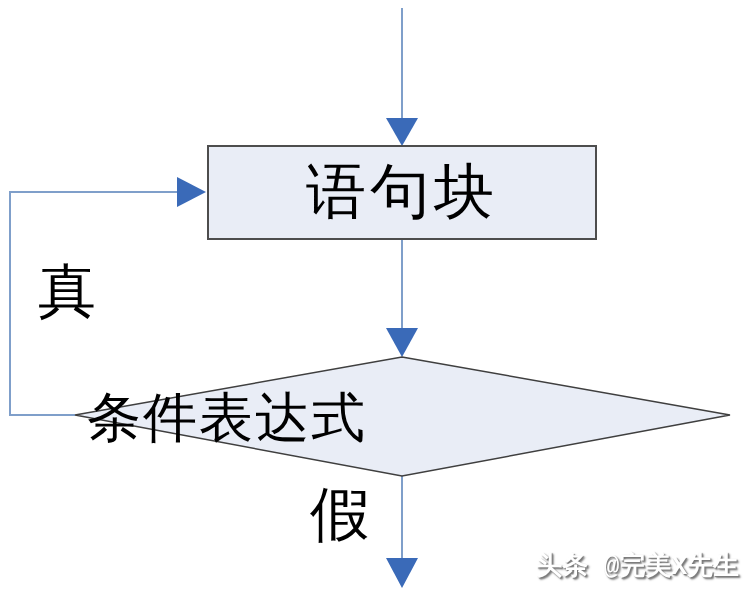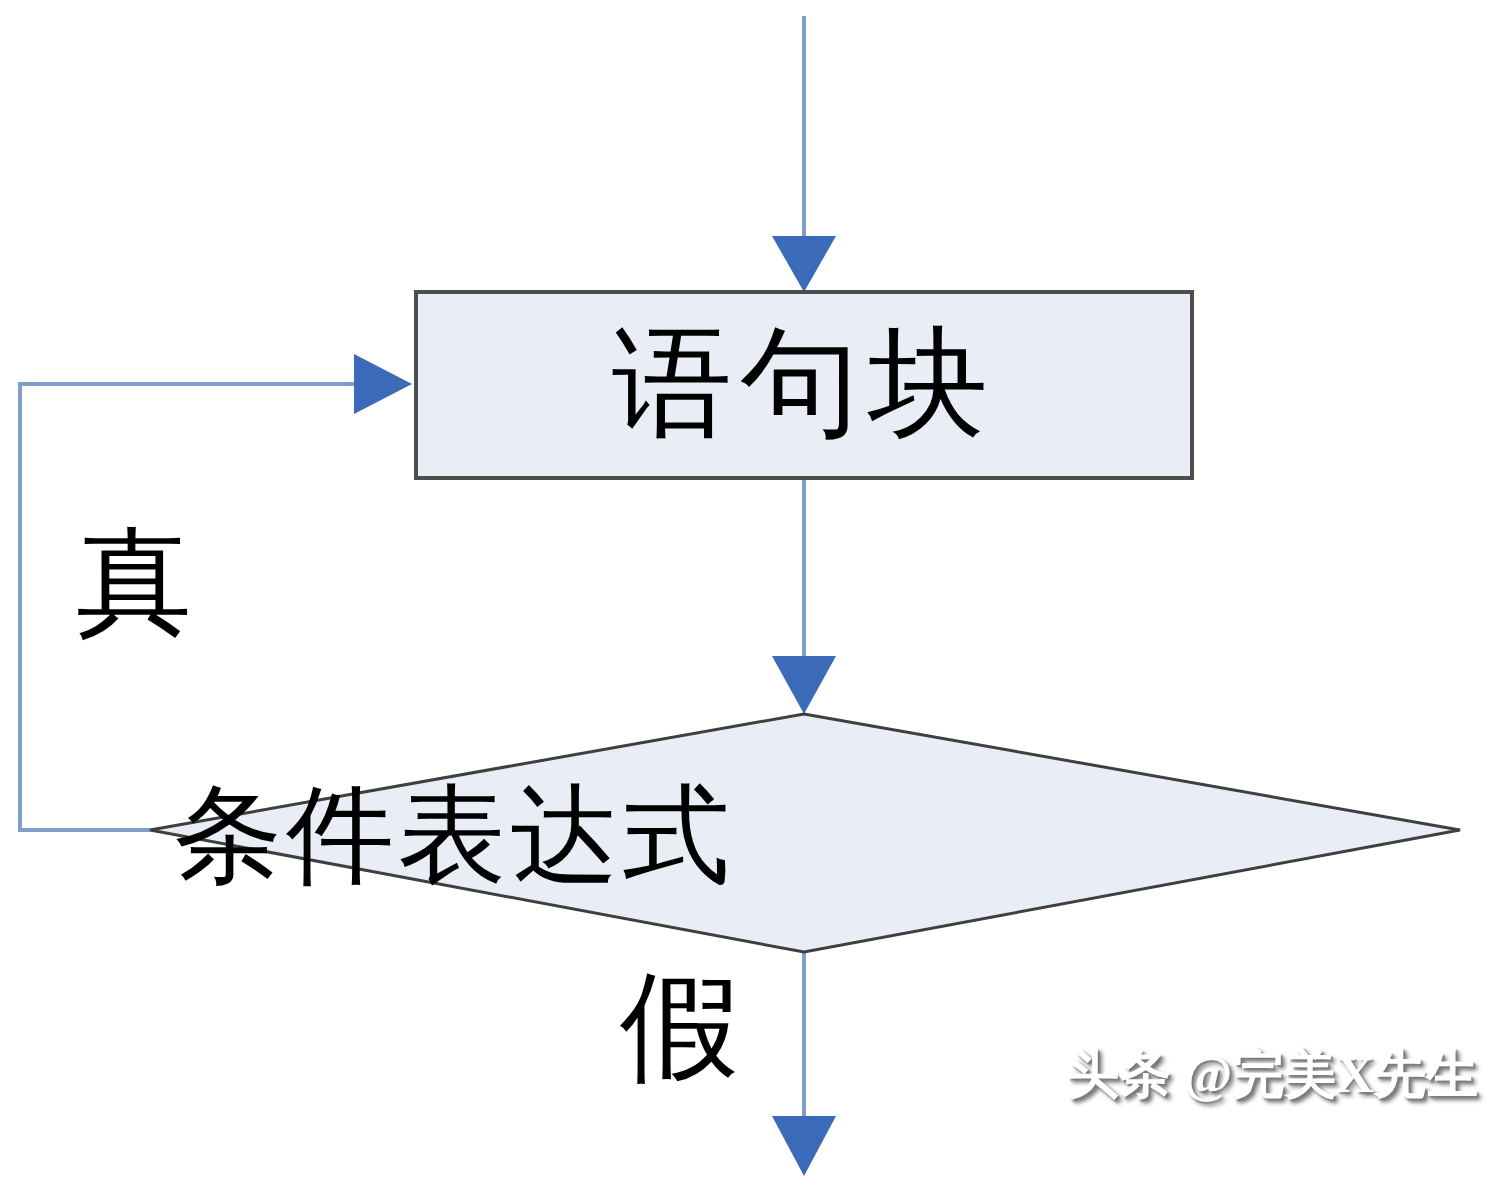--- a/index.html
+++ b/index.html
@@ -42,22 +42,22 @@
   }
   .edge-label{
     position:absolute;
     font-size:58px;color:var(--text);
     line-height:1;
   }
   .label-true{left:38px;top:262px;}
   .label-false{left:310px;top:484px;font-size:60px;}
   .watermark{
     position:absolute;
-    right:6px;top:520px;
-    font-family:Liberation Serif, serif;
+    right:6px;top:548px;
+    font-family:Liberation Mono, monospace;
     font-weight:bold;
     font-size:26px;
     color:#ffffff;
     text-shadow:2px 2px 2px var(--wm-shadow), 1px 1px 1px var(--wm-shadow);
     white-space:nowrap;
   }
 </style>
 </head>
 <body>
 

